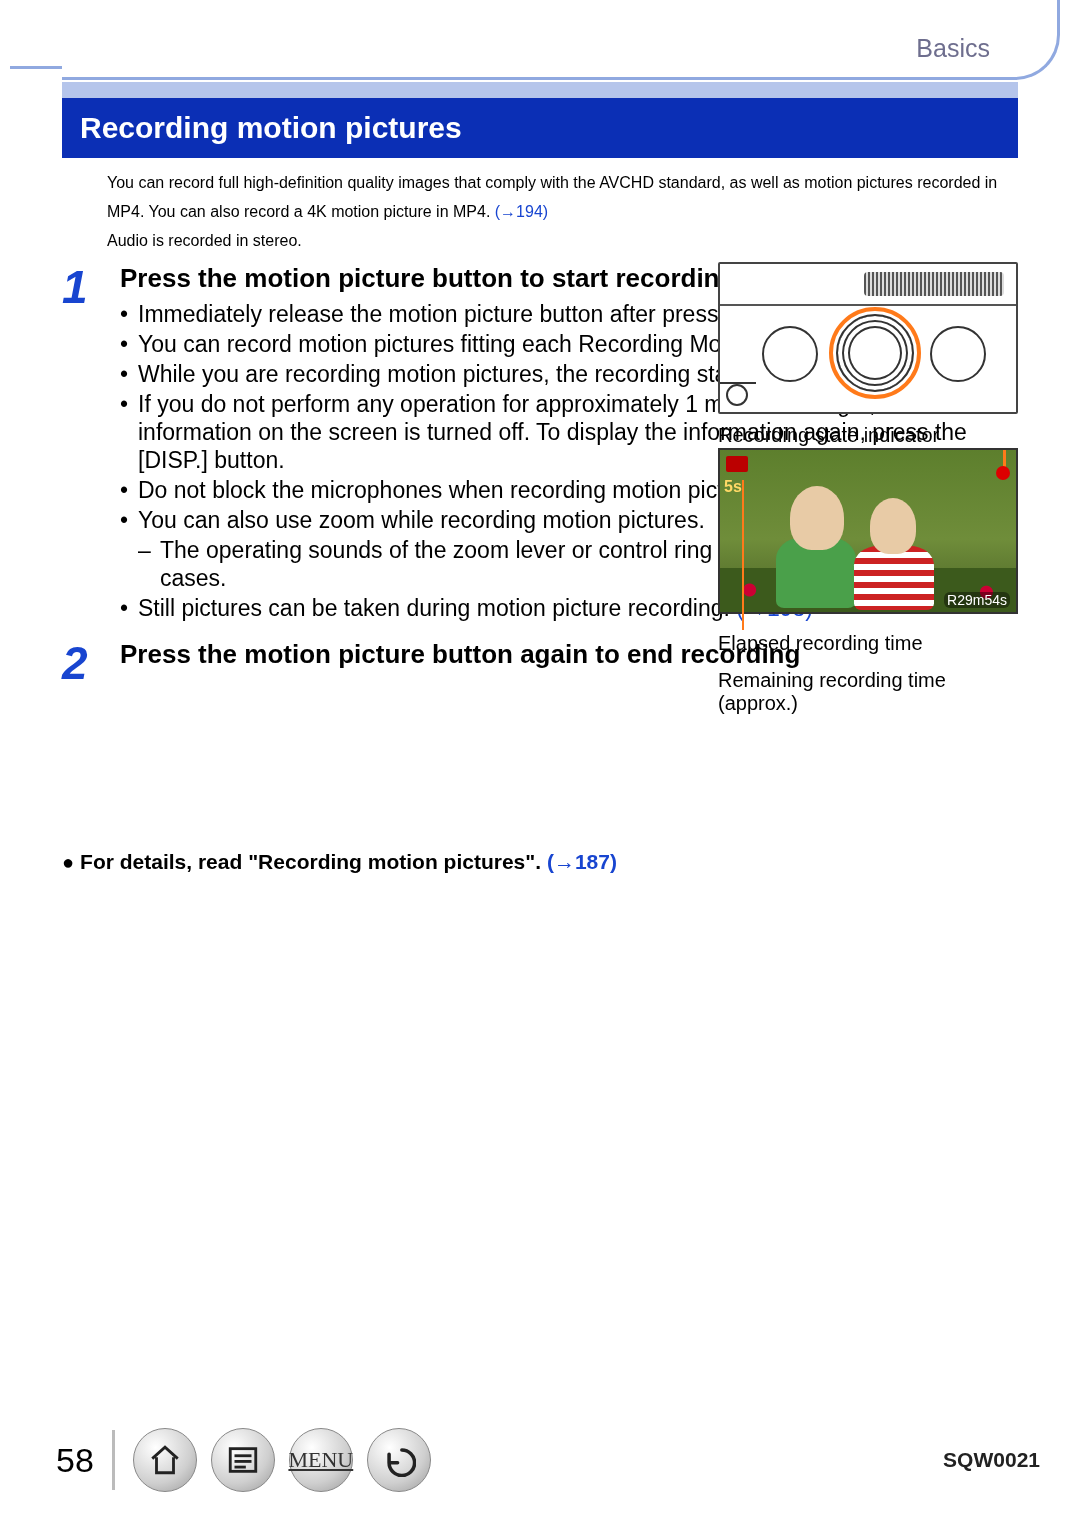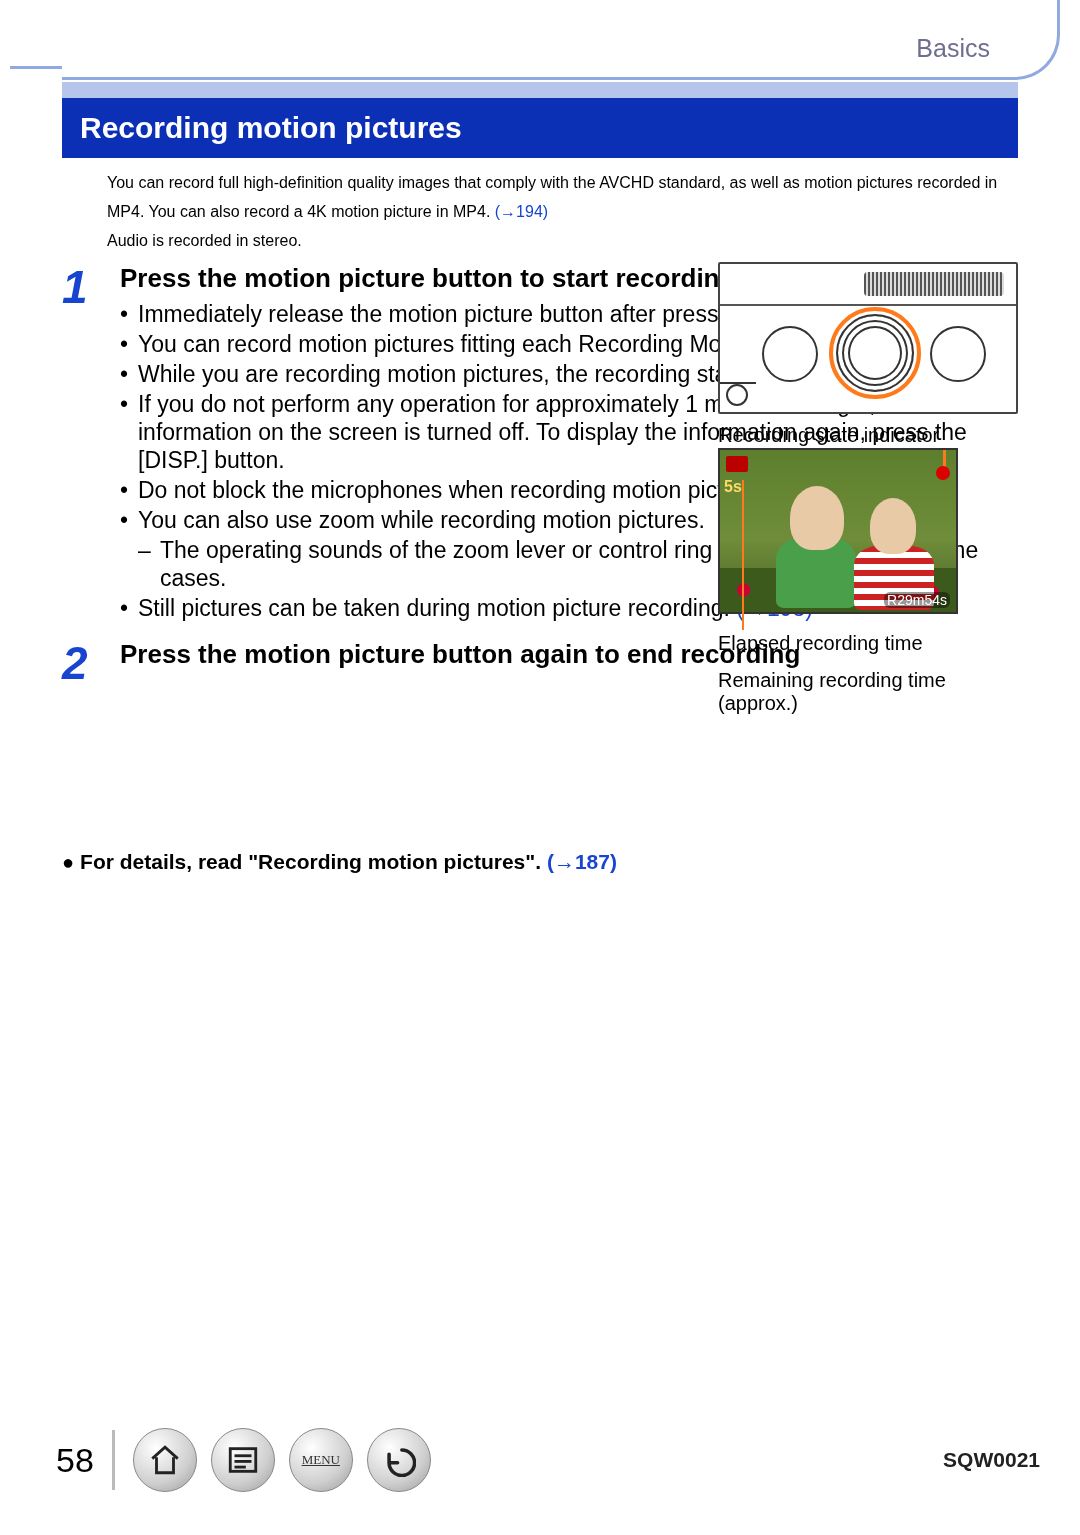--- a/index.html
+++ b/index.html
@@ -43,21 +43,21 @@
   .dial { position: absolute; border: 2px solid #333; border-radius: 50%; }
   .dial.small-left { width: 56px; height: 56px; top: 62px; left: 42px; }
   .dial.small-right { width: 56px; height: 56px; top: 62px; right: 30px; }
   .dial.big { width: 78px; height: 78px; top: 50px; left: 116px; box-shadow: 0 0 0 4px #fff inset, 0 0 0 6px #333 inset, 0 0 0 10px #fff inset, 0 0 0 12px #333 inset; }
   .orange-ring { position: absolute; width: 92px; height: 92px; border: 4px solid #ff7a1a; border-radius: 50%; top: 43px; left: 109px; }
   .corner-circle { position:absolute; width:22px; height:22px; border:2px solid #333; border-radius:50%; bottom:6px; left:6px; }
   .corner-line { position:absolute; bottom:28px; left:0; width:36px; height:2px; background:#333; }
 
   .fig-label { font-size: 20px; margin: 10px 0 6px; text-align: left; }
 
-  .screen { width: 240px; height: 166px; border: 2px solid #333; position: relative; background: linear-gradient(180deg,#5d7f2d 0%, #6f8d3a 55%, #4a6326 100%); overflow: hidden; }
+  .screen { width: 300px; height: 166px; border: 2px solid #333; position: relative; background: linear-gradient(180deg,#5d7f2d 0%, #6f8d3a 55%, #4a6326 100%); overflow: hidden; }
   .rec-dot-line { position:absolute; top:-2px; right:10px; width:3px; height:22px; background:#ff7a1a; }
   .rec-dot { position: absolute; top: 16px; right: 6px; width: 14px; height: 14px; background: #d00; border-radius: 50%; }
   .cam-icon { position: absolute; top: 6px; left: 6px; width: 22px; height: 16px; background: #b00; border-radius: 2px; }
   .elapsed { position: absolute; top: 28px; left: 4px; color: #ffd966; font-size: 16px; font-weight:bold; }
   .elapsed-line { position:absolute; top:30px; left:24px; width:2px; height:150px; background:#ff7a1a; }
   .remain { position: absolute; bottom: 4px; right: 6px; color: #fff; font-size: 14px; background: rgba(0,0,0,.4); padding: 0 3px; border-radius: 6px; }
 
   
   .person { position:absolute; border-radius: 50% 50% 40% 40%; background:#e8cba6; }
   .p1 { width:54px; height:64px; top:36px; left:70px; }
@@ -71,21 +71,21 @@
   .details-line { position: absolute; left: 62px; top: 850px; font-size: 21px; font-weight: bold; }
   .details-line .dot-bullet { font-size: 20px; margin-right: 6px; }
   .details-line a.ref { font-weight: bold; }
 
   
   .footer { position: absolute; left: 56px; right: 40px; bottom: 40px; height: 70px; display: flex; align-items: center; }
   .page-num { font-size: 34px; margin-right: 18px; }
   .vdiv { width: 3px; height: 60px; background: #bbb; margin-right: 18px; }
   .footer-btn { width: 64px; height: 64px; border-radius: 50%; background: radial-gradient(circle at 35% 30%, #fff, #cfcfcf 60%, #9a9a9a); border: 1px solid #888; margin-right: 14px; display:flex; align-items:center; justify-content:center; color:#333; cursor:pointer; }
   .footer-btn svg { width: 34px; height: 34px; }
-  .footer-btn.menu-text { font-size: 13px; text-decoration: underline; font-family: serif; justify-content: center; }
+  .footer-btn.menu-text { font-size: 22px; text-decoration: underline; font-family: serif; justify-content: center; }
   .doc-id { margin-left: auto; font-size: 21px; color: #222; font-weight: bold; }
 </style>
 </head>
 <body>
 
 <div class="page">
 
   <div class="top-border">
     <div class="top-left-line"></div>
     <div class="top-curve"></div>

